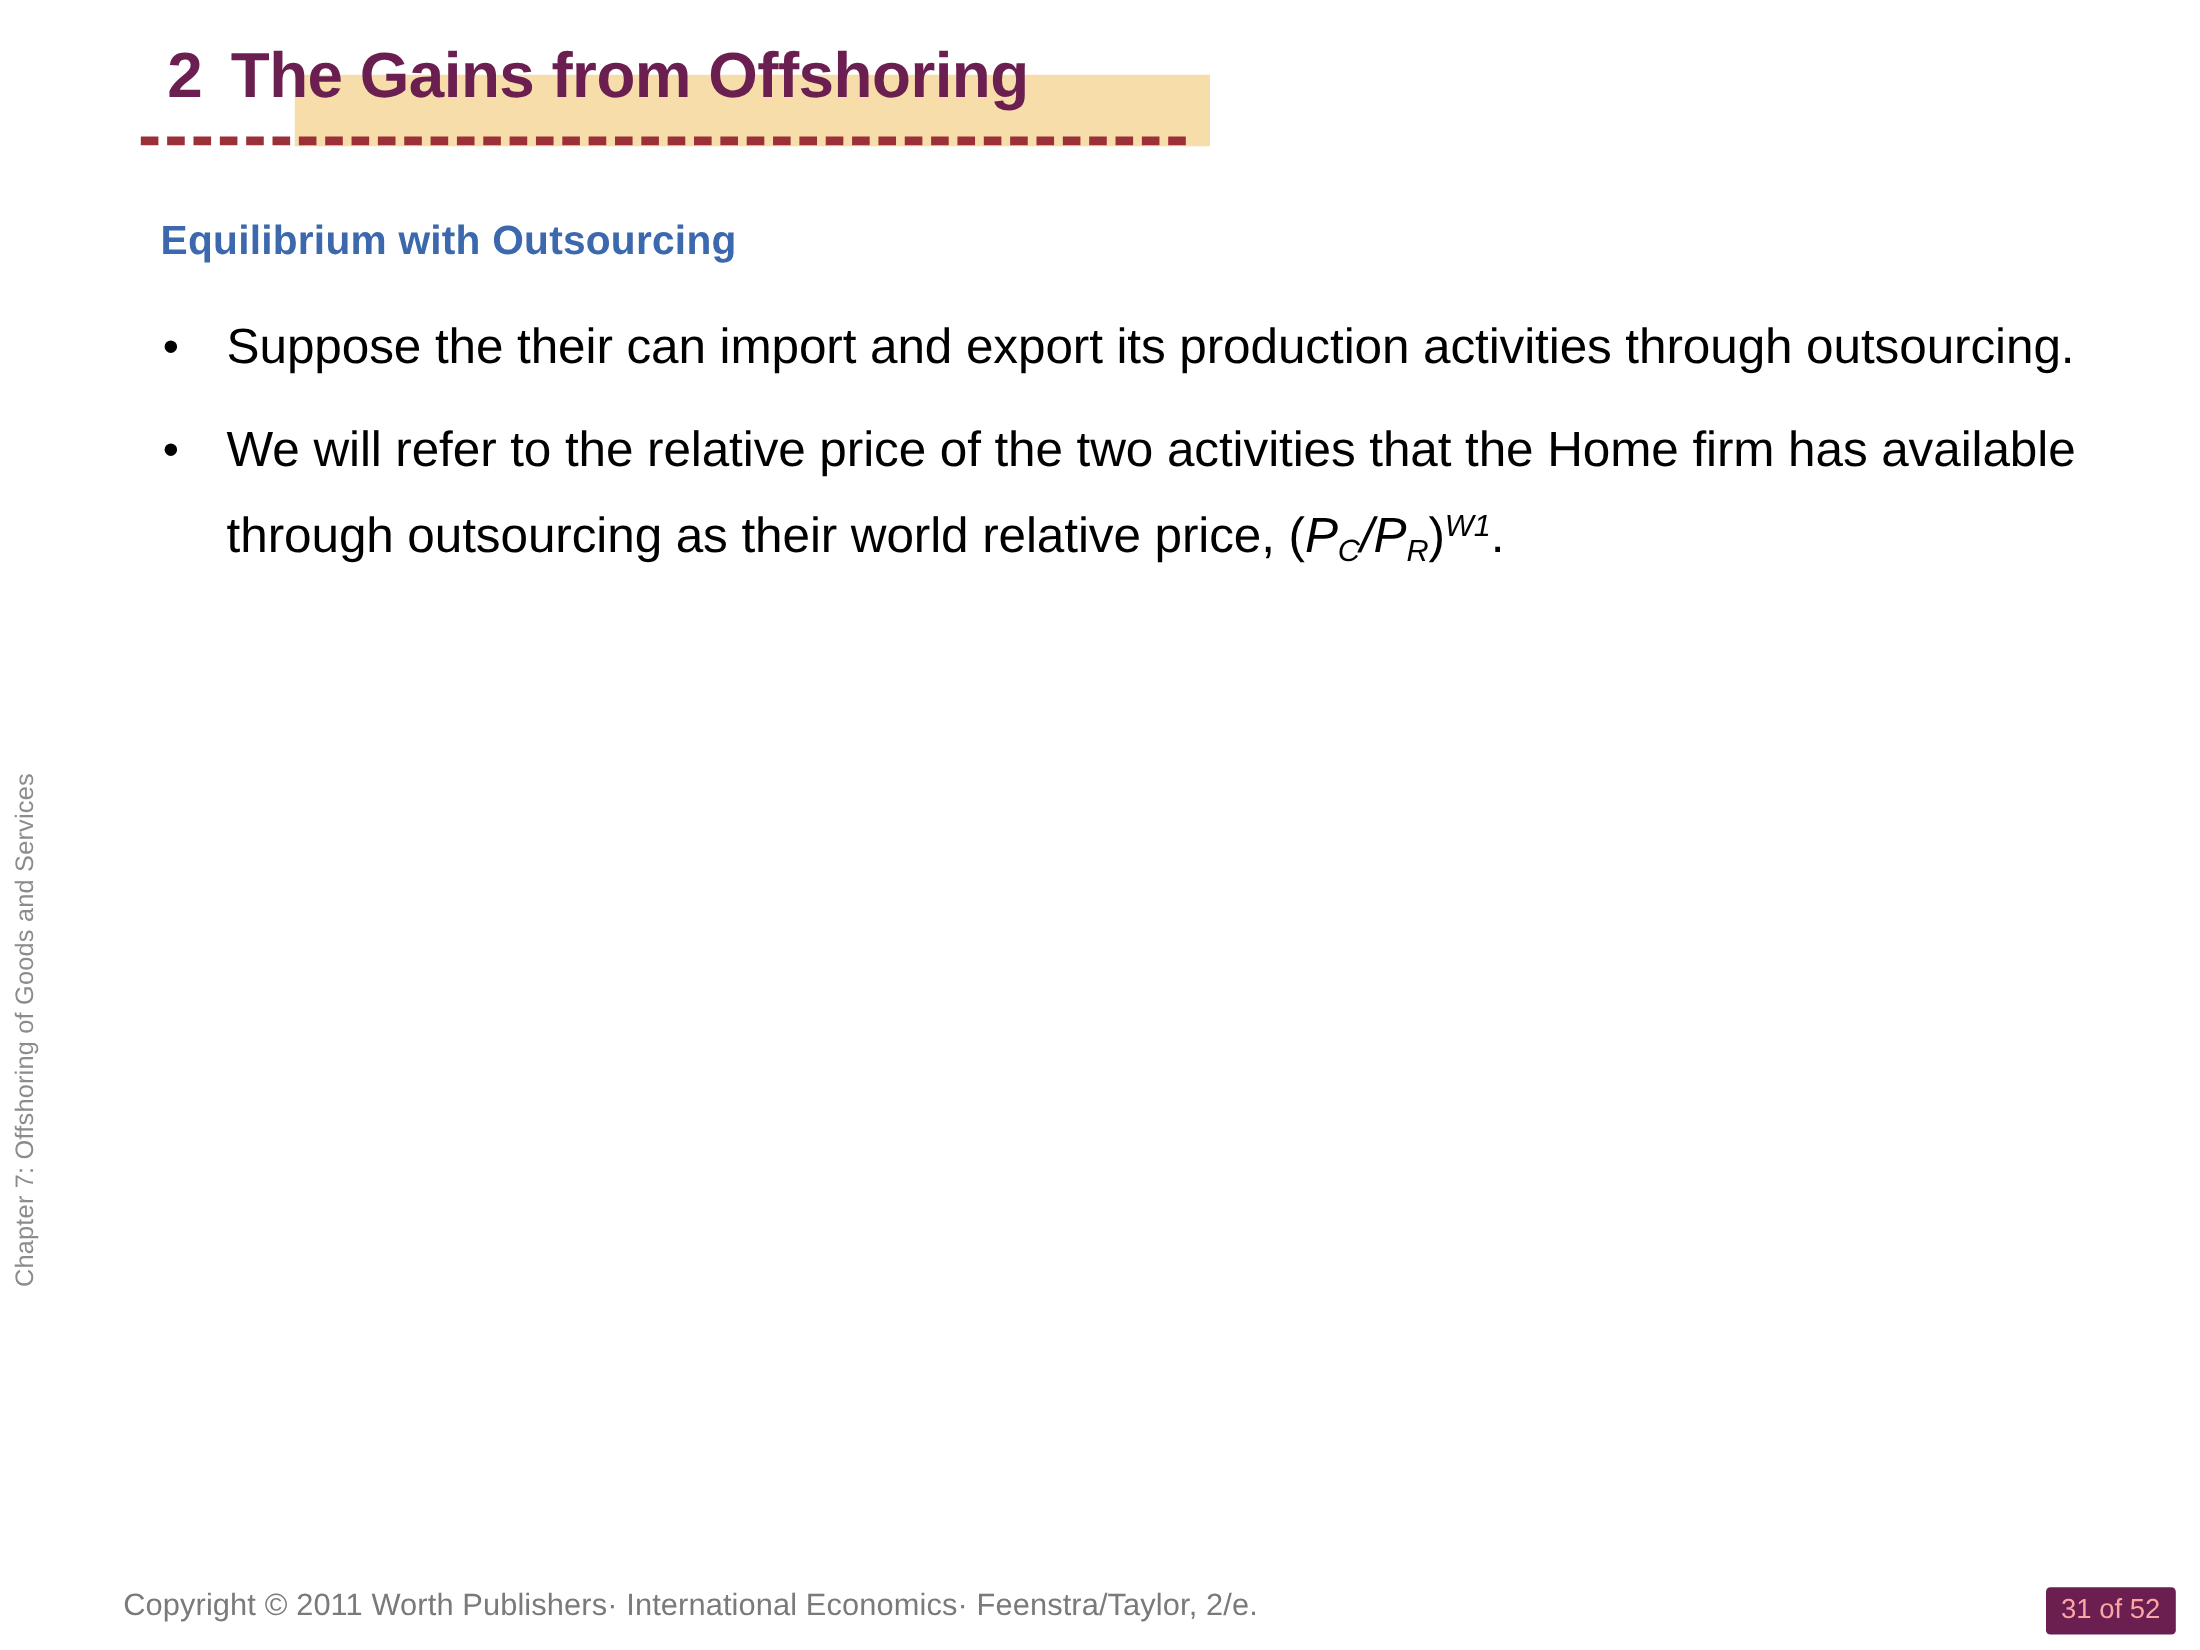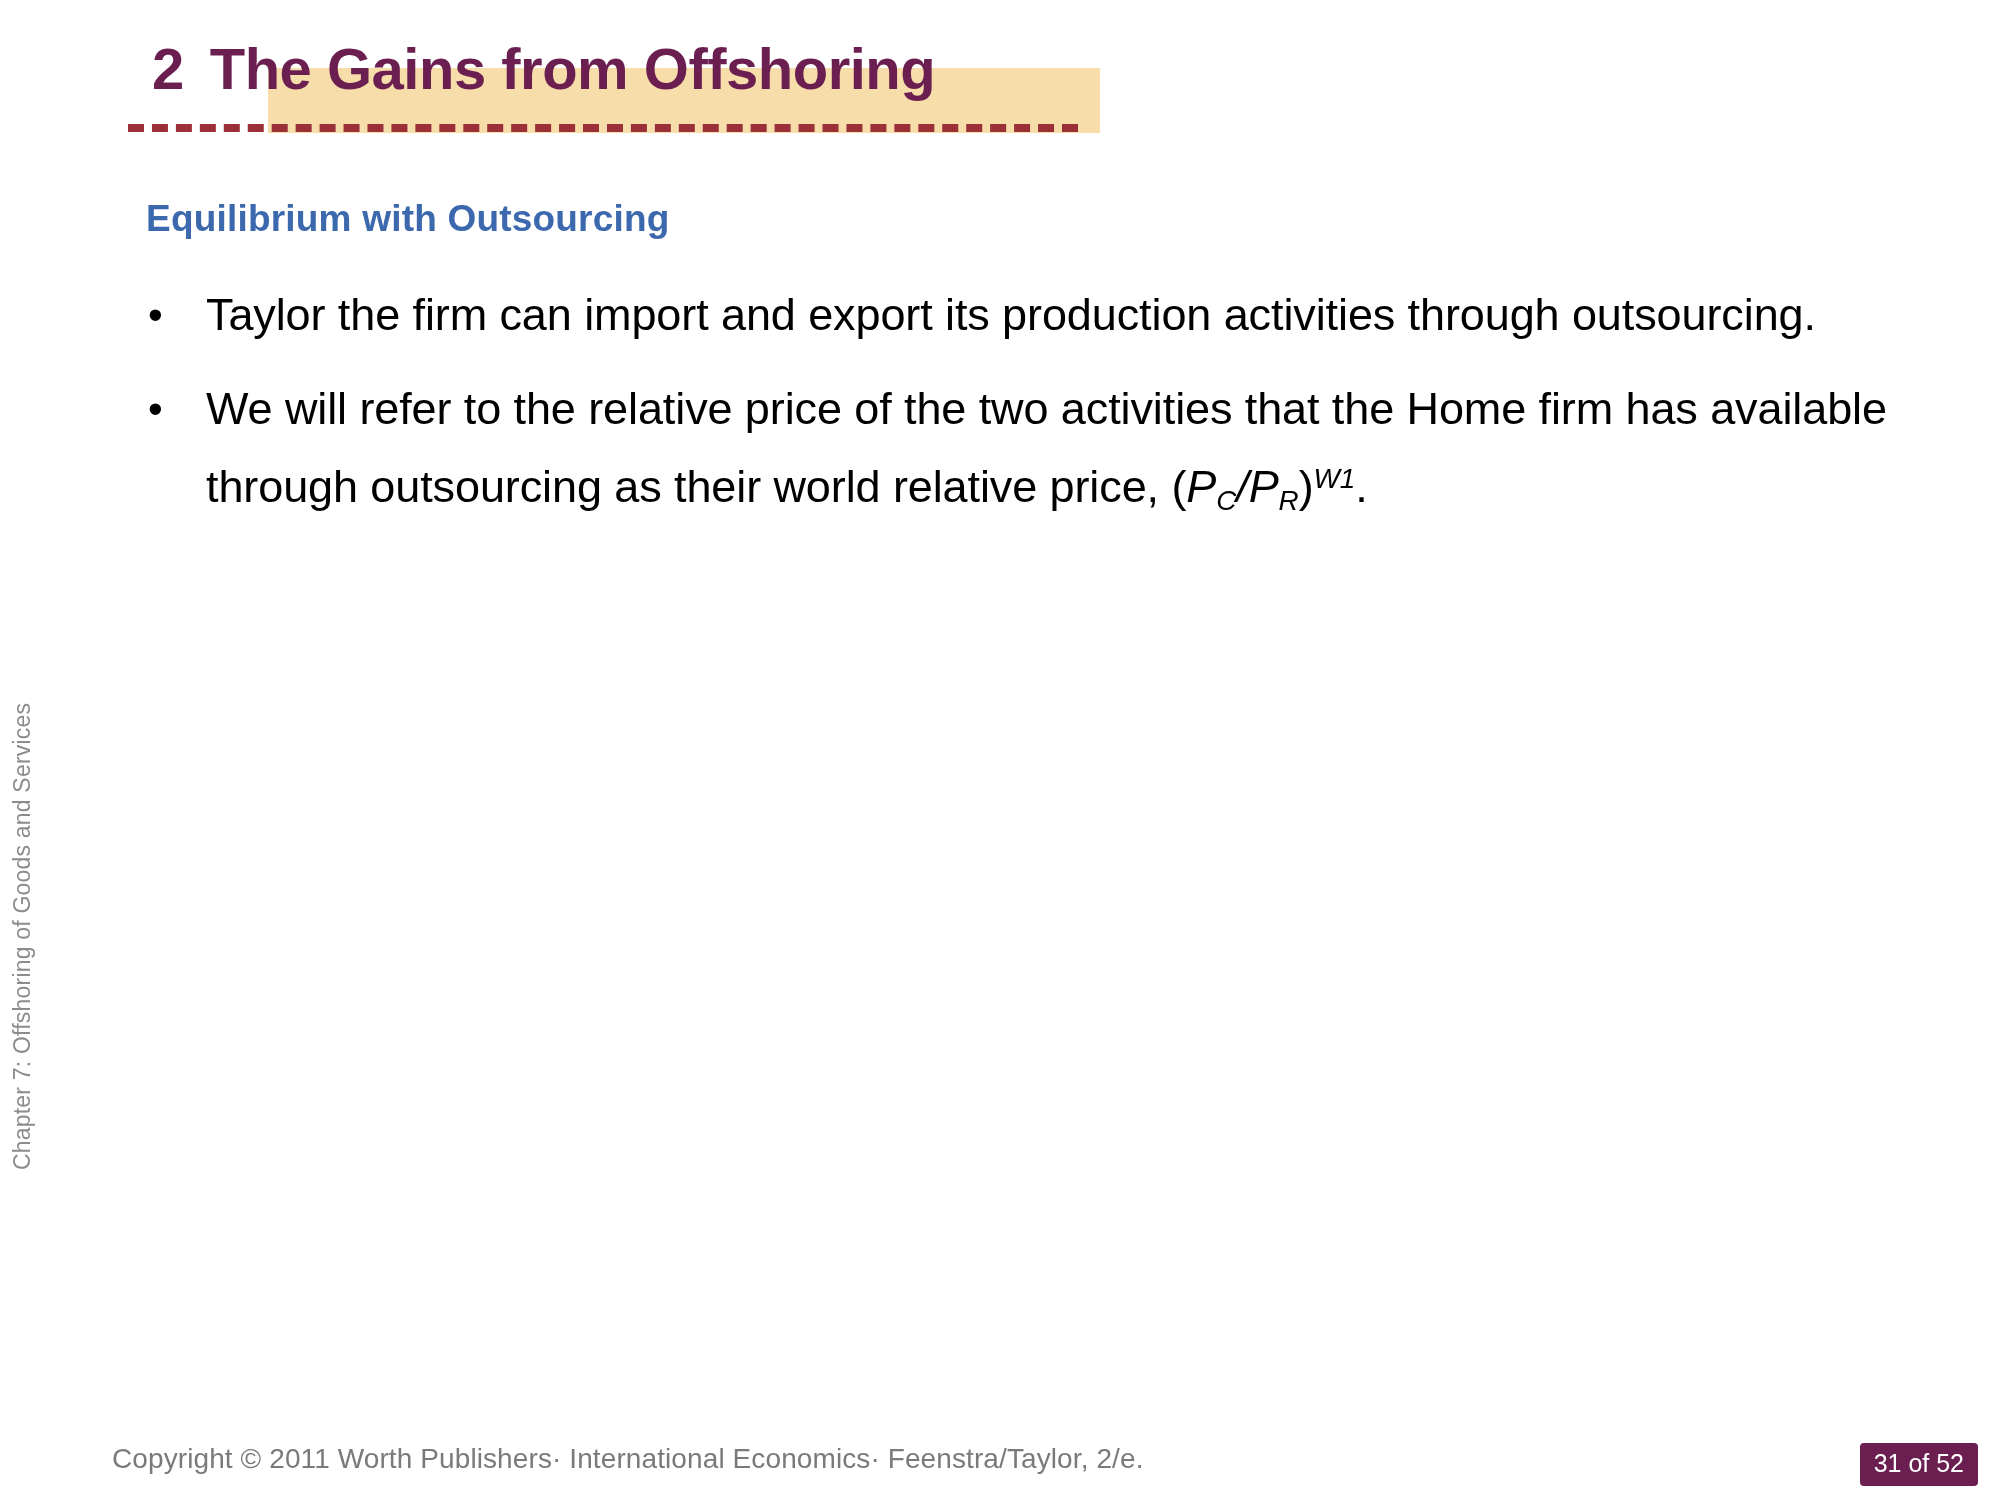--- a/index.html
+++ b/index.html
@@ -169,21 +169,21 @@
     font-family: "Liberation Sans", sans-serif;
     letter-spacing: 0.1px;
   }
   .page-badge {
     position: absolute;
     right: 22px;
     top: 1443px;
     min-width: 108px;
     padding: 6px 14px 8px 14px;
     background: #6b1e50;
-    color: #ffffff;
+    color: #fca5a5;
     font-size: 25px;
     text-align: center;
     border-radius: 4px;
     font-family: "Liberation Sans", sans-serif;
     box-sizing: border-box;
   }
 </style>
 </head>
 <body>
 
@@ -200,21 +200,21 @@
   </div>
 </div>
 <div class="title-rule"></div>
 
 <div class="subtitle">Equilibrium with Outsourcing</div>
 
 <div class="bullets">
 
   <div class="bullet">
     <span class="bullet-marker"></span>
-    <span class="bullet-text">Taylor the firm can import and export its production activities through outsourcing.</span>
+    <span class="bullet-text">Suppose the their can import and export its production activities through outsourcing.</span>
   </div>
 
 
 
   <div class="bullet">
     <span class="bullet-marker"></span>
     <span class="bullet-text"><span>We will refer to the relative price of the two activities that the Home firm has available through outsourcing as their world relative price, </span><span class="math"><span class="upright">(</span><span>P</span><sub>C</sub><span>/</span><span>P</span><sub>R</sub><span class="upright">)</span><sup>W1</sup></span><span>.</span></span>
   </div>
 
 

